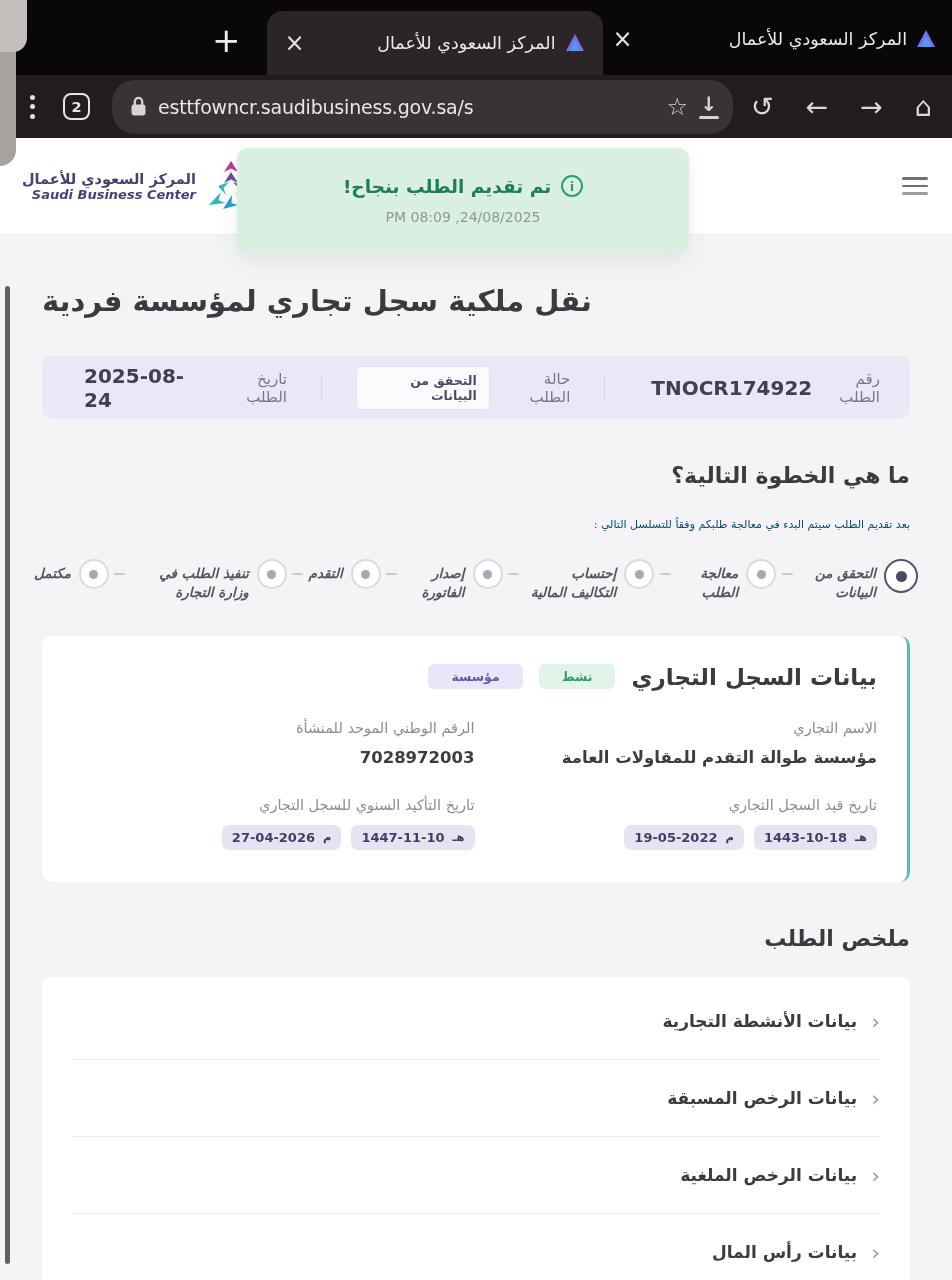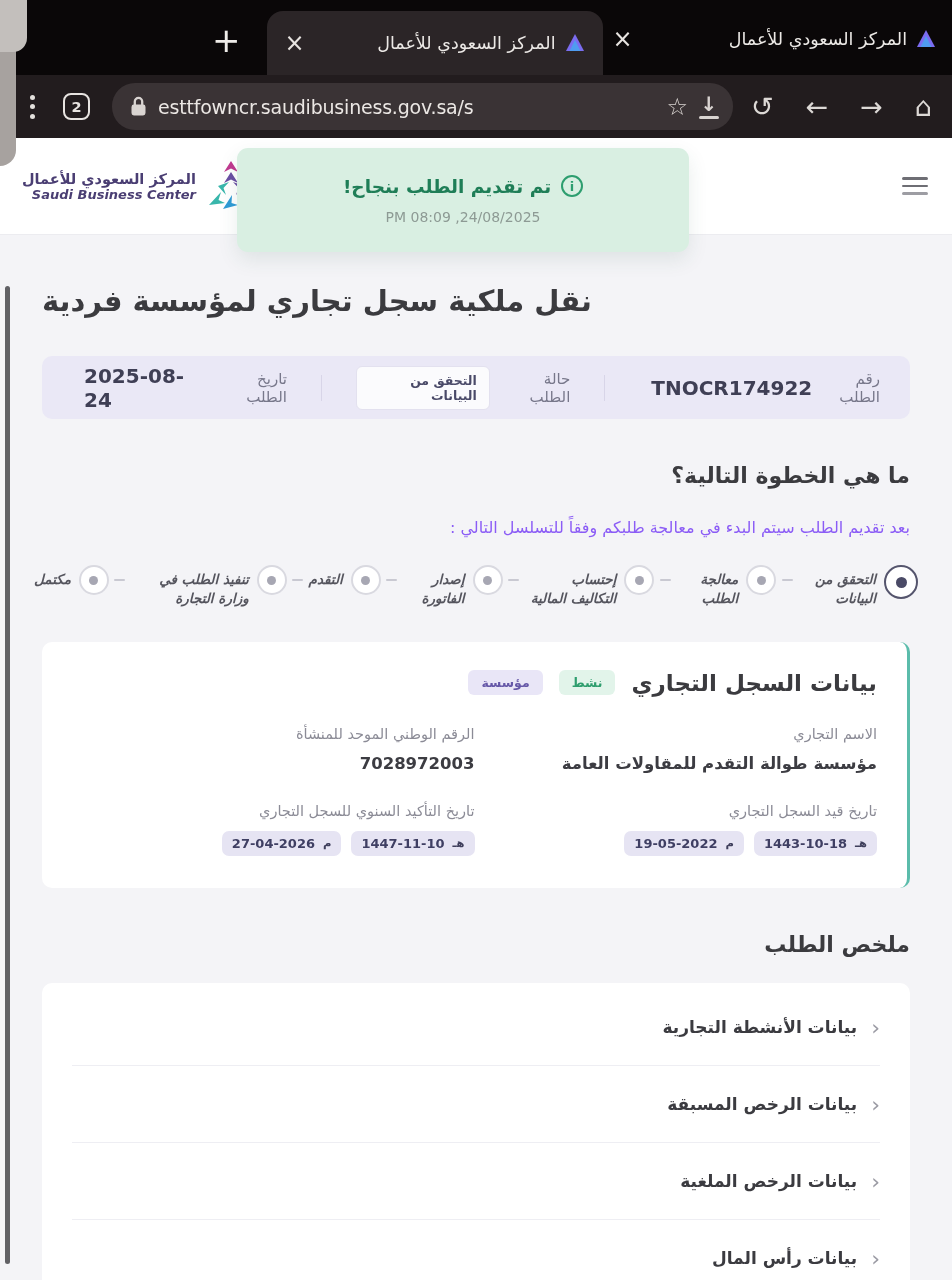--- a/index.html
+++ b/index.html
@@ -49,21 +49,21 @@
     padding:0 20px 0 30px;
   }
   .menu-dots { display:flex; flex-direction:column; gap:4.5px; margin-right:28px; }
   .menu-dots i { width:5px; height:5px; border-radius:50%; background:#e3dfdc; }
   .tab-counter {
     width:27px; height:27px; border:2.6px solid #e8e4e1; border-radius:8px;
     color:#e8e4e1; font-size:14.5px; font-weight:bold;
     display:flex; align-items:center; justify-content:center;
   }
   .url-pill {
-    flex:1; height:47px; background:#3a3335; border-radius:23px;
+    flex:1; height:54px; background:#3a3335; border-radius:23px;
     margin:0 18px 0 22px; display:flex; align-items:center;
     padding:0 14px 0 18px; gap:11px; min-width:0;
   }
   .url-text {
     color:#ebe7e4; font-size:19px; white-space:nowrap; overflow:hidden;
     flex:1; direction:ltr; text-align:left; letter-spacing:-0.2px;
   }
   .pill-icon { color:#d9d4d1; font-size:24px; line-height:1; flex:none; }
   .dl-icon { position:relative; width:20px; flex:none; text-align:center; }
   .dl-icon .arrow { color:#d9d4d1; font-size:20px; font-weight:bold; line-height:1; }
@@ -125,21 +125,21 @@
   .info-sep { width:1px; height:26px; background:#d8d5e8; margin:0 34px; }
   .status-badge {
     background:#fbfbfd; border:1px solid #e3e1ef; border-radius:6px;
     padding:6px 12px; font-size:12.5px; font-weight:bold; color:#4a4a68;
   }
 
   .section-heading {
     margin:44px 42px 0; font-size:22px; font-weight:bold; color:#3b3b3f;
   }
   .section-sub {
-    margin:30px 42px 0; font-size:16px; color:#8b5cf6;
+    margin:30px 42px 0; font-size:11px; color:#0c4a6e;
   }
 
   
   .stepper {
     margin:28px 34px 0; display:flex; align-items:flex-start;
     justify-content:space-between;
   }
   .step { display:flex; align-items:flex-start; gap:8px; }
   .step-circle {
     width:30px; height:30px; border-radius:50%; background:#fff;
@@ -157,21 +157,21 @@
   .step-dash { width:11px; height:2.4px; background:#c9c9d2; margin-top:14px; border-radius:2px; }
 
   
   .cr-card {
     margin:34px 42px 0; background:#fff; border-radius:10px;
     border-right:3.5px solid #5bbcab;
     padding:28px 30px 32px;
   }
   .cr-head { display:flex; align-items:center; gap:16px; }
   .cr-title { font-size:23px; font-weight:bold; color:#3b3b3f; }
-  .badge { border-radius:6px; padding:5px 13px; font-size:12.5px; font-weight:bold; }
+  .badge { border-radius:6px; padding:5px 23px; font-size:12.5px; font-weight:bold; }
   .badge.green { background:#e2f4ea; color:#2f9e6e; }
   .badge.purple { background:#e9e6f7; color:#6658a8; }
   .cr-grid {
     margin-top:30px; display:grid; grid-template-columns:1fr 1fr;
     row-gap:30px;
   }
   .field-label { color:#8b8b96; font-size:14.5px; }
   .field-value { color:#3c3c42; font-weight:bold; font-size:16.5px; margin-top:12px; direction:ltr; text-align:right; }
   .field-value.ar { direction:rtl; }
   .chip-row { display:flex; gap:10px; margin-top:12px; }

